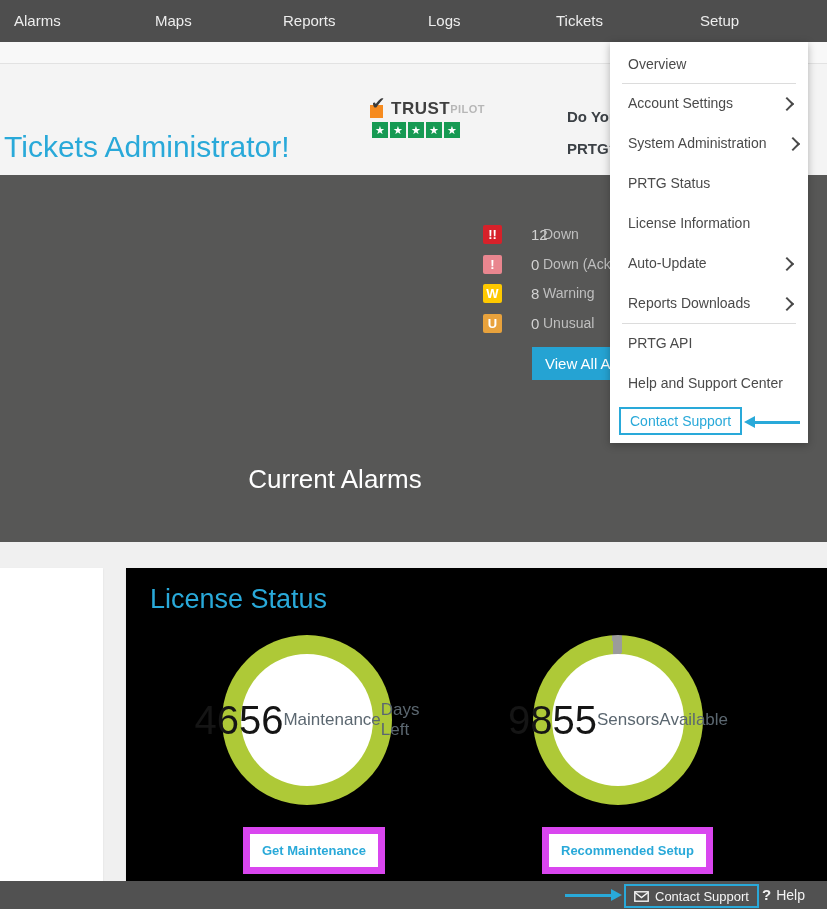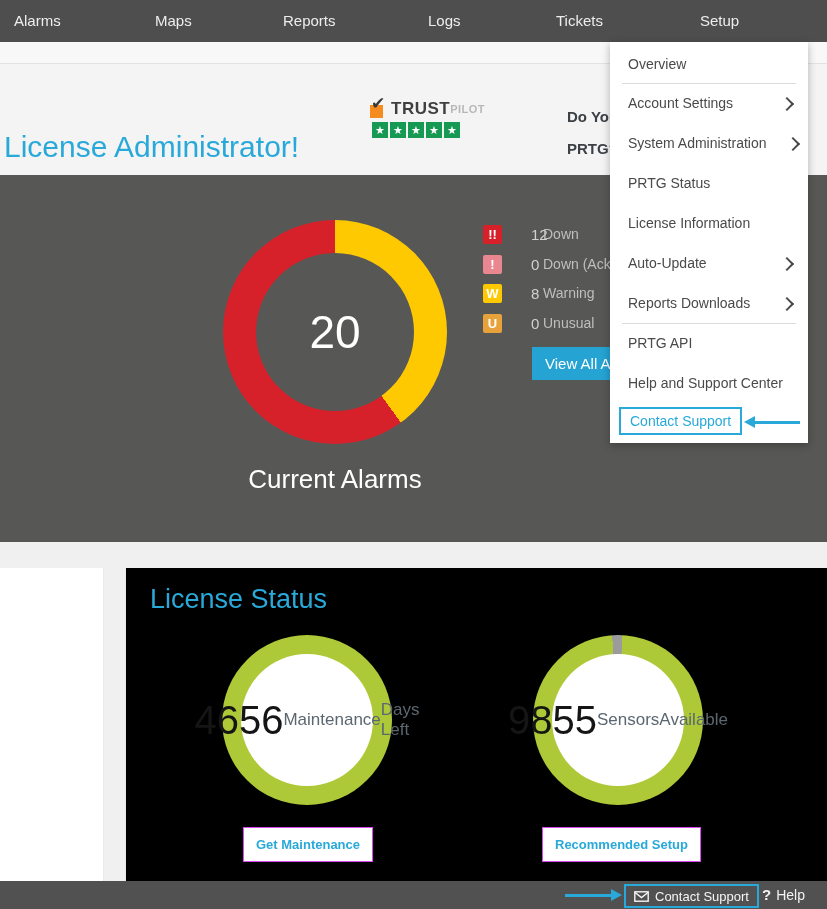--- a/index.html
+++ b/index.html
@@ -77,21 +77,21 @@
   .left-card{position:absolute;left:0;top:568px;width:103px;height:313px;background:#fff;box-shadow:0 1px 2px rgba(0,0,0,.08);}
   .main-card{position:absolute;left:126px;top:568px;width:749px;height:313px;background:#000000;box-shadow:0 1px 2px rgba(0,0,0,.08);}
   .license-title{position:absolute;left:24px;top:16px;font-size:27px;color:#29a9d9;}
   .ring{position:absolute;top:67px;width:170px;height:170px;border-radius:50%;}
   .ring-left{left:96px;background:conic-gradient(#aec937 0deg 360deg);}
   .ring-right{left:407px;background:conic-gradient(from -4deg,#9b9b9b 0deg 7deg,#aec937 7deg 360deg);}
   .ring-hole{position:absolute;left:19px;top:19px;width:132px;height:132px;border-radius:50%;background:#fff;
              display:flex;align-items:center;justify-content:center;}
   .ring-value{font-size:40px;color:#151515;line-height:1.0;}
   .ring-label{font-size:17px;color:#5b6770;line-height:1.15;}
-  .card-btn{position:absolute;top:259px;background:#fff;border:1px solid #d946ef;color:#29a9d9;font-weight:bold;
+  .card-btn{position:absolute;top:259px;background:#fff;border:7px solid #d946ef;color:#29a9d9;font-weight:bold;
             font-size:13px;padding:9px 12px;cursor:pointer;font-family:"Liberation Sans",sans-serif;}
   .btn-maint{left:117px;}
   .btn-setup{left:416px;}
 
   
   .footer{position:absolute;left:0;top:881px;width:827px;height:28px;background:#515151;}
   .footer-contact{position:absolute;left:624px;top:3px;height:20px;border:2px solid #29a9d9;display:flex;align-items:center;
                   gap:6px;padding:0 8px;color:#f5f5f5;font-size:13px;cursor:pointer;white-space:nowrap;}
   .footer-help{position:absolute;left:762px;top:5px;color:#f2f2f2;font-size:14px;display:flex;gap:5px;align-items:center;cursor:pointer;}
   .footer-help .q{font-weight:bold;font-size:15px;}
@@ -106,21 +106,21 @@
     <div class="nav-item nav-maps">Maps</div>
     <div class="nav-item nav-reports">Reports</div>
     <div class="nav-item nav-logs">Logs</div>
     <div class="nav-item nav-tickets">Tickets</div>
     <div class="nav-item nav-setup">Setup</div>
   </div>
 
   <div class="substrip"></div>
 
   <div class="header">
-    <div class="greeting">License Administrator!</div>
+    <div class="greeting">Tickets Administrator!</div>
     <div class="trustpilot">
       <div class="tp-row1">
         <span class="tp-check">
           <span class="box"></span>
           <span class="mark">✔</span>
         </span>
         <span class="tp-trust">TRUST</span>
           <span class="tp-pilot">PILOT</span>
       </div>
       <div class="tp-stars">
@@ -129,25 +129,20 @@
         <span class="tp-star">★</span>
         <span class="tp-star">★</span>
         <span class="tp-star">★</span>
       </div>
     </div>
     <div class="promo1">Do You</div>
     <div class="promo2">PRTG?</div>
   </div>
 
   <div class="alarm-panel">
-    <div class="donut">
-      <div class="donut-hole">
-        <span class="donut-total">20</span>
-      </div>
-    </div>
     <div class="alarm-title">Current Alarms</div>
 
     <div class="legend">
       <div class="lg-row lg-r0">
         <span class="lg-badge down">!!</span>
         <span class="lg-count">12</span>
         <span class="lg-label">Down</span>
       </div>
       <div class="lg-row lg-r1">
         <span class="lg-badge ack">!</span>

